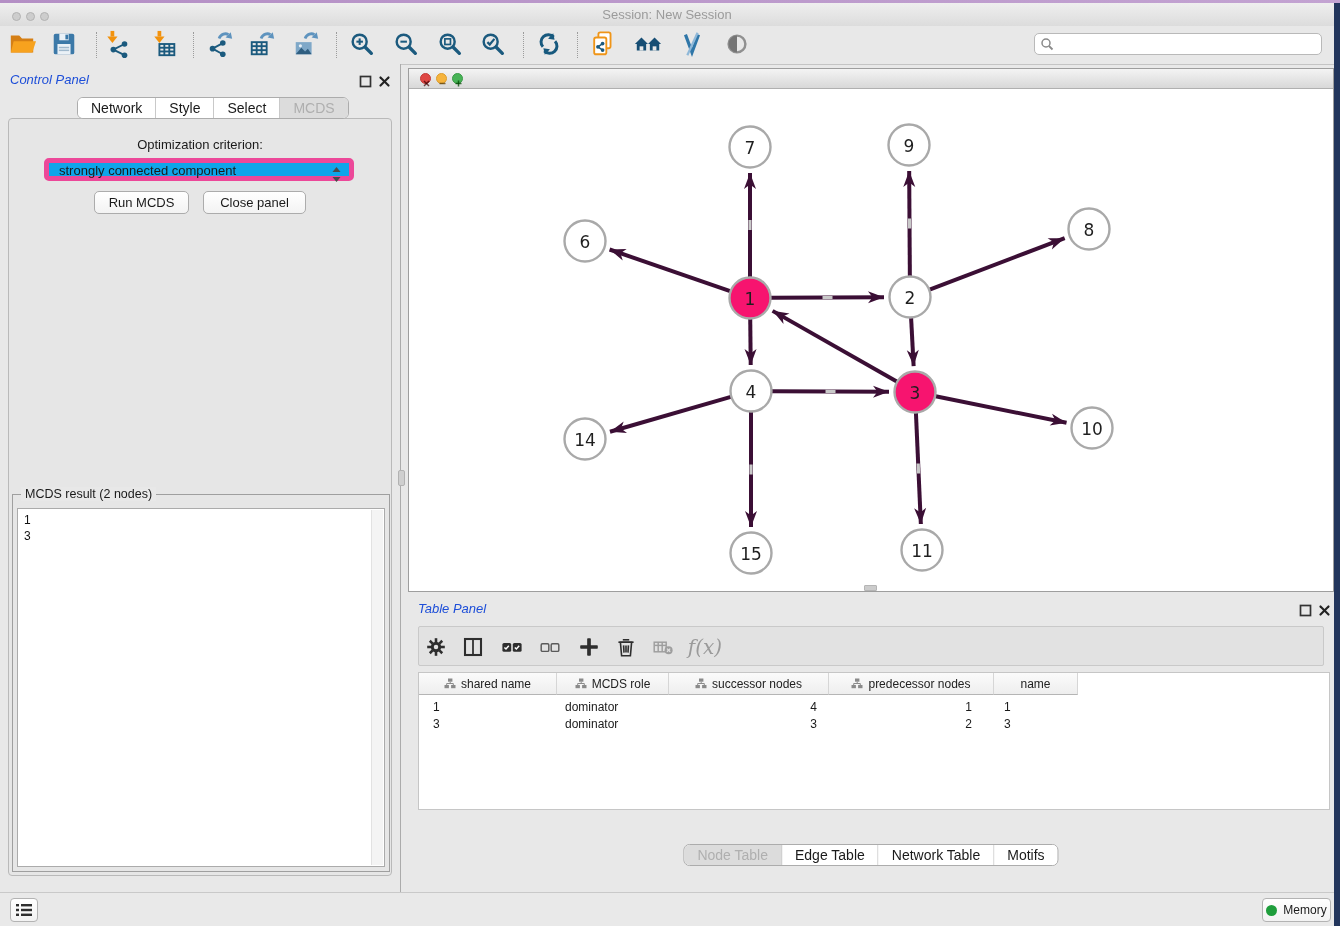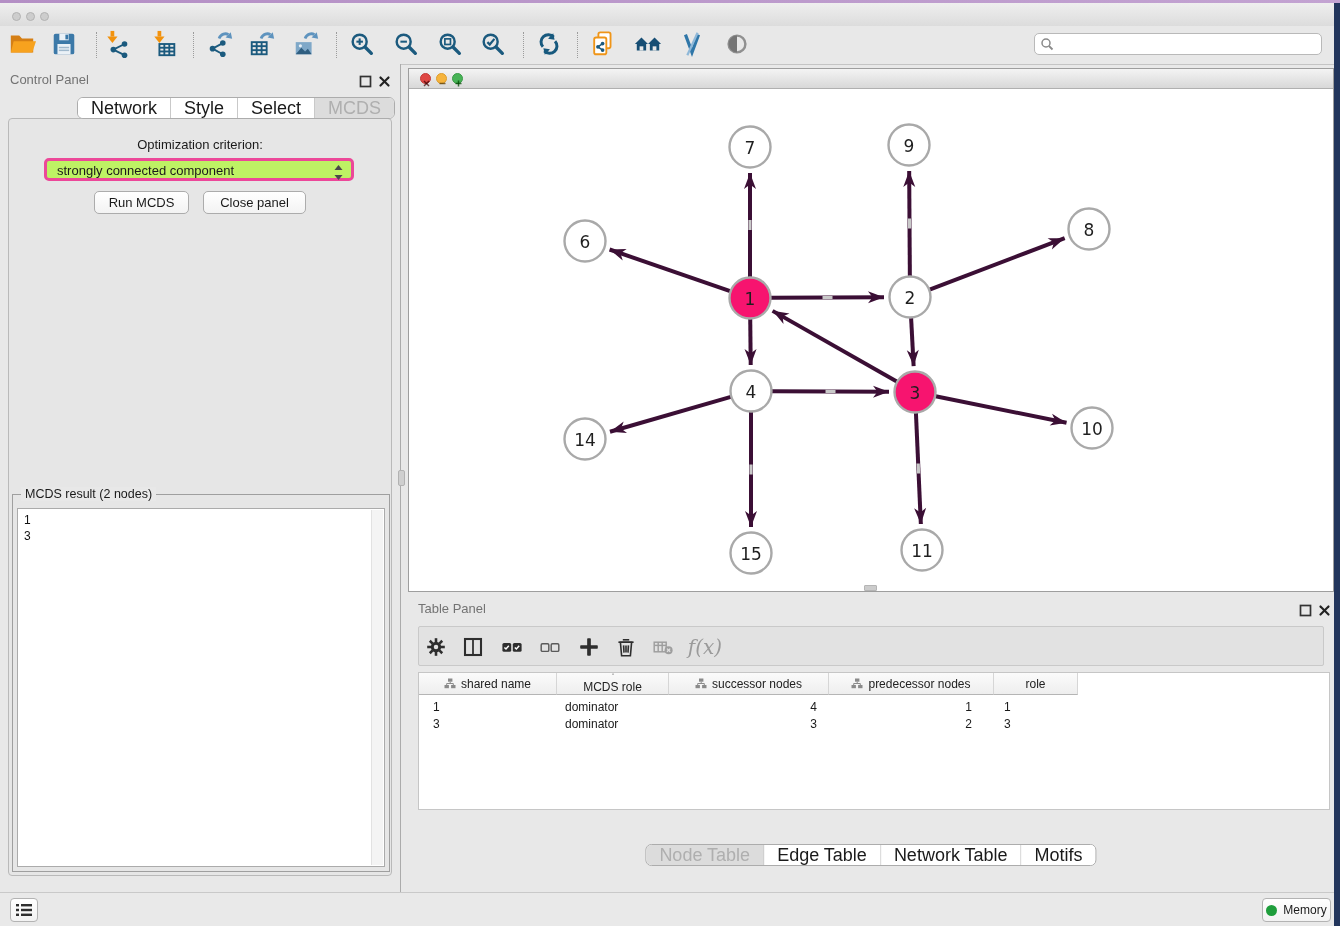--- a/index.html
+++ b/index.html
@@ -14,29 +14,29 @@
   .mac-dot{position:absolute;top:9px;width:9px;height:9px;border-radius:50%;background:#CDCDCD;border:1px solid #B2B2B2;box-sizing:border-box;}
   .title-text{position:absolute;left:0;right:0;top:4px;text-align:center;font-size:13px;color:#9B9B9B;}
   
   .toolbar{left:0;top:26px;width:1334px;height:38px;background:#E8E8E8;border-bottom:1px solid #C4C4C4;}
   .tbtn{position:absolute;top:3px;width:30px;height:30px;margin-left:-15px;display:flex;align-items:center;justify-content:center;}
   .tsep{position:absolute;top:6px;height:26px;border-left:1px dotted #9C9C9C;}
   .searchbox{position:absolute;right:12px;top:7px;width:288px;height:22px;background:#FFF;border:1px solid #B9B9B9;border-radius:5px;display:flex;align-items:center;box-sizing:border-box;padding-left:5px;}
   .searchbox input{border:none;outline:none;flex:1;height:18px;font-size:12px;font-family:inherit;background:transparent;}
   
   .cpanel{left:0;top:64px;width:401px;height:828px;background:#E8E8E8;border-right:1px solid #ABABAB;box-sizing:border-box;}
-  .panel-title{font-size:13px;color:#737373;}
+  .panel-title{font-size:13px;color:#1d4ed8;font-style:italic;}
   .winicon{position:absolute;width:13px;height:13px;cursor:pointer;}
   .seg{display:flex;border:1px solid #ACACAC;border-radius:6px;overflow:hidden;background:#FFF;height:22px;box-sizing:border-box;}
-  .seg .tab{display:flex;align-items:center;justify-content:center;font-size:18px;color:#1A1A1A;border-right:1px solid #C9C9C9;padding:0 13px;background:#FFF;white-space:nowrap;}
+  .seg .tab{display:flex;align-items:center;justify-content:center;font-size:14px;color:#1A1A1A;border-right:1px solid #C9C9C9;padding:0 13px;background:#FFF;white-space:nowrap;}
   .seg .tab:last-child{border-right:none;}
   .seg .tab.sel{background:#DCDCDC;color:#AFAFAF;}
   .cp-content{left:8px;top:54px;width:384px;height:758px;background:#E6E6E6;border:1px solid #B9B9B9;border-radius:4px;box-sizing:border-box;}
   .opt-label{left:0;top:73px;width:400px;text-align:center;font-size:13px;color:#1A1A1A;}
-  .dropdown{left:44px;top:94px;width:310px;height:23px;background:#bef264;border:3px solid #ec4899;border-radius:5px;box-sizing:border-box;display:flex;align-items:flex-end;font-size:13px;color:#1A1A1A;padding-left:10px;cursor:pointer;}
+  .dropdown{left:44px;top:94px;width:310px;height:23px;background:#0ea5e9;border:5px solid #ec4899;border-radius:5px;box-sizing:border-box;display:flex;align-items:flex-start;font-size:13px;color:#1A1A1A;padding-left:10px;cursor:pointer;}
   .dd-stepper{position:absolute;right:7px;top:3px;}
   .pbtn{position:absolute;top:127px;height:23px;background:linear-gradient(#FFFFFF,#F3F3F3);border:1px solid #ACACAC;border-radius:5px;box-sizing:border-box;font-size:13px;color:#1A1A1A;display:flex;align-items:center;justify-content:center;cursor:pointer;}
   .mcds-box{left:12px;top:430px;width:378px;height:378px;border:1px solid #9F9F9F;box-sizing:border-box;}
   .mcds-legend{position:absolute;left:8px;top:-8px;background:#E8E8E8;padding:0 4px;font-size:12.5px;color:#1A1A1A;}
   .mcds-text{position:absolute;left:4px;top:13px;right:4px;bottom:4px;background:#FFF;border:1px solid #ABABAB;font-size:12px;color:#111;line-height:16px;padding:3px 6px;box-sizing:border-box;white-space:pre;}
   .mcds-scroll{position:absolute;right:1px;top:1px;bottom:1px;width:11px;background:#F4F4F4;border-left:1px solid #E2E2E2;}
   .vsplit{left:398px;top:470px;width:7px;height:16px;background:#CFCFCF;border:1px solid #B2B2B2;border-radius:2px;box-sizing:border-box;}
   
   .netwin{left:408px;top:68px;width:926px;height:524px;background:#FFF;border:1px solid #9E9E9E;box-sizing:border-box;}
   .netwin-header{position:absolute;left:0;top:0;right:0;height:19px;background:linear-gradient(#F4F4F4,#D8D8D8);border-bottom:1px solid #B0B0B0;}
@@ -48,21 +48,21 @@
   .tp-toolbar{position:absolute;left:10px;top:30px;width:906px;height:40px;background:#E2E2E2;border:1px solid #C9C9C9;border-radius:2px;box-sizing:border-box;}
   .tpbtn{position:absolute;top:5px;width:30px;height:30px;margin-left:-15px;display:flex;align-items:center;justify-content:center;}
   .fx{font-family:"DejaVu Serif",serif;font-style:italic;font-size:20px;color:#9A9A9A;}
   .tbl{position:absolute;left:10px;top:76px;width:912px;height:138px;background:#FFF;border:1px solid #C6C6C6;box-sizing:border-box;overflow:hidden;}
   .tbl-header{display:flex;height:22px;width:659px;}
   .th{box-sizing:border-box;display:flex;align-items:center;justify-content:center;gap:5px;font-size:12px;color:#222;
       background:linear-gradient(#FBFBFB,#EEEEEE);border-right:1px solid #D6D6D6;border-bottom:1px solid #B5B5B5;cursor:pointer;}
   .tr{display:flex;height:17px;align-items:center;}
   .tr:first-child{margin-top:3px;}
   .td{box-sizing:border-box;font-size:12px;color:#1A1A1A;}
-  .c0{width:138px;}.c1{width:112px;flex-direction:column;}.c2{width:160px;}.c3{width:165px;}.c4{width:84px;}
+  .c0{width:138px;}.c1{width:112px;}.c2{width:160px;}.c3{width:165px;}.c4{width:84px;}
   .td.c0{padding-left:14px;}.td.c1{padding-left:8px;}
   .td.c2{text-align:right;padding-right:12px;}.td.c3{text-align:right;padding-right:22px;}
   .td.c4{padding-left:10px;}
   .tp-tabs{position:absolute;top:248px;left:50%;transform:translateX(-50%);}
   
   .statusbar{left:0;top:892px;width:1334px;height:34px;background:#E9E9E9;border-top:1px solid #C9C9C9;box-sizing:border-box;}
   .sbtn{position:absolute;background:linear-gradient(#FFFFFF,#F2F2F2);border:1px solid #B3B3B3;border-radius:4px;box-sizing:border-box;display:flex;align-items:center;justify-content:center;cursor:pointer;}
   .memdot{width:11px;height:11px;border-radius:50%;background:#1F9E3C;margin-right:6px;}
   .memlabel{font-size:12px;color:#1A1A1A;}
 </style>
@@ -70,20 +70,21 @@
 <body>
 
 <div class="screen">
   <div class="abs desk-top"></div>
   <div class="abs desk-right"></div>
 
   <div class="abs titlebar">
     <span class="mac-dot" style="left:12px"></span>
     <span class="mac-dot" style="left:26px"></span>
     <span class="mac-dot" style="left:40px"></span>
+    <div class="title-text">Session: New Session</div>
   </div>
 
   <div class="abs toolbar">
     <span class="tbtn" style="left:22px">
       <svg width="28" height="28" viewBox="0 0 30 30">
           <path d="M3 6h9l3 3h12v15H3z" fill="#D57F15"></path>
           <path d="M6 12h24l-4 12H3z" fill="#F7A21E"></path>
         </svg>
     </span>
     <span class="tbtn" style="left:64px">
@@ -545,21 +546,21 @@
                 <rect x="0.5" y="7" width="4.4" height="3.2"></rect>
                 <rect x="7.1" y="7" width="4.4" height="3.2"></rect>
               </g>
               <g stroke="#8A8A8A" stroke-width="1" fill="none">
                 <path d="M6.2 3.7v1.8M2.7 7V5.5h6.6V7"></path>
               </g>
             </svg>
             <span>predecessor nodes</span>
           </div>
           <div class="th c4">
-            <span>role</span>
+            <span>name</span>
           </div>
         </div>
       <div id="tbl-body">
           <div class="tr">
             <div class="td c0">1</div>
             <div class="td c1">dominator</div>
             <div class="td c2">4</div>
             <div class="td c3">1</div>
             <div class="td c4">1</div>
           </div>

